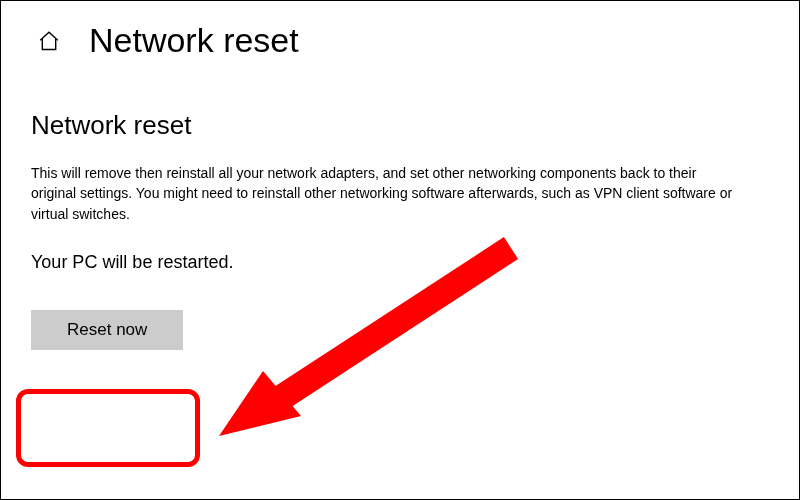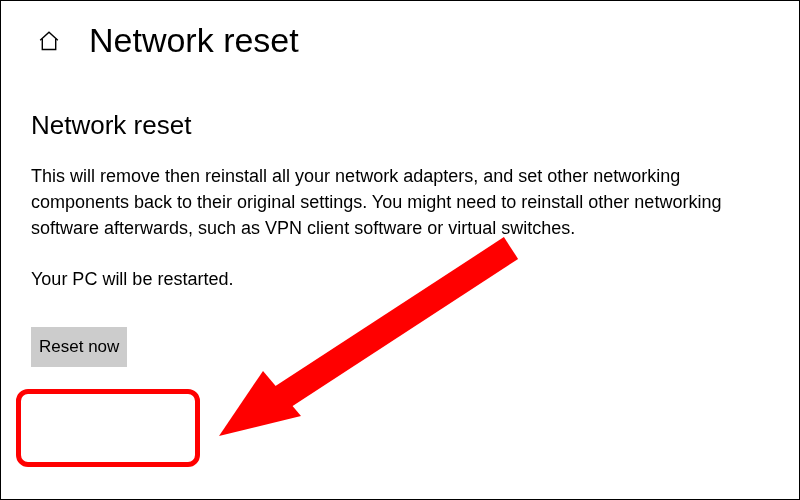--- a/index.html
+++ b/index.html
@@ -37,34 +37,34 @@
     }
     .content {
       padding: 40px 30px 0 30px;
     }
     .section-title {
       font-size: 26px;
       font-weight: 400;
       margin-bottom: 22px;
     }
     .description {
-      font-size: 18px;
+      font-size: 14px;
       line-height: 1.45;
       color: #000;
       margin-bottom: 28px;
       max-width: 710px;
     }
     .restart-note {
       font-size: 18px;
       margin-bottom: 37px;
     }
     .reset-button {
       background: #ccc;
       border: none;
-      padding: 10px 8px;
+      padding: 10px 36px;
       font-size: 17px;
       font-family: inherit;
       cursor: pointer;
       color: #000;
     }
     .highlight-box {
       position: absolute;
       left: 15px;
       top: 388px;
       width: 184px;

